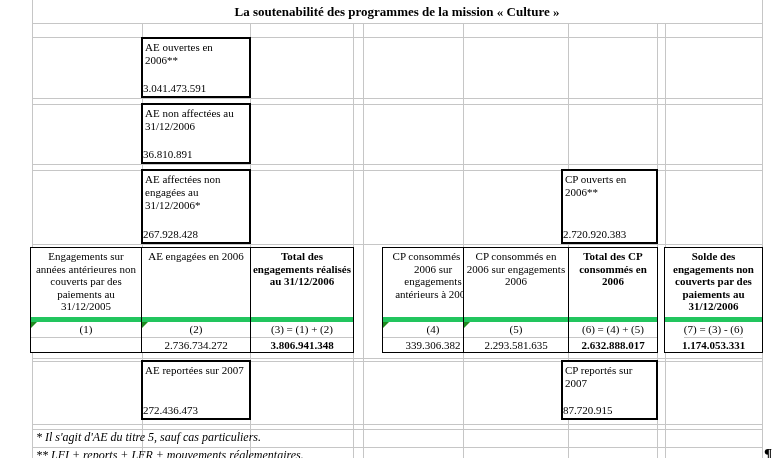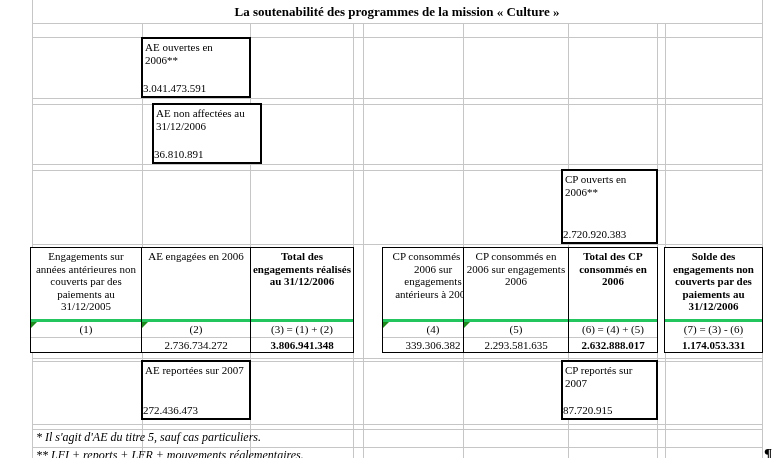--- a/index.html
+++ b/index.html
@@ -27,21 +27,21 @@
   }
   .ibox .lbl{padding:2px 2px 0;}
   .ibox .val{margin-top:auto;padding-bottom:1px;}
   
   .cell{
     position:absolute;top:247px;height:106px;background:#fff;
     border:1px solid #000;box-sizing:border-box;
     display:flex;flex-direction:column;
     font-size:11px;line-height:12.5px;text-align:center;
   }
-  .cell .hdr{height:74px;border-bottom:3px solid #22c55e;box-sizing:border-box;padding:2px 1px 0;}
+  .cell .hdr{height:74px;border-bottom:5px solid #22c55e;box-sizing:border-box;padding:2px 1px 0;}
   .cell .frm{height:15px;line-height:15px;border-bottom:1px solid #c6c6c6;position:relative;}
   .cell .val{flex:1;line-height:14px;}
   .bold{font-weight:bold;}
   .flag{
     position:absolute;top:0;left:0;width:0;height:0;
     border-top:6px solid #1e8a1e;border-right:6px solid transparent;
   }
   .fnote{
     position:absolute;left:36px;font-size:12px;font-style:italic;line-height:15px;
     white-space:nowrap;
@@ -81,25 +81,29 @@
       <div class="hl" style="top: 429px; background: rgb(198, 198, 198);"></div>
       <div class="hl" style="top: 447px; background: rgb(198, 198, 198);"></div>
       <div class="hl" style="top: 463px; background: rgb(198, 198, 198);"></div>
     </div>
 
   <div class="ibox" style="left:141px;top:37px;width:110px;height:61px;">
     <div class="lbl">AE ouvertes en 2006**</div>
     <div class="val">3.041.473.591</div>
   </div>
 
-  <div class="ibox" style="left:152px;top:103px;width:110px;height:61px;gap:14px;">
+  <div class="ibox" style="left:141px;top:103px;width:110px;height:61px;gap:14px;">
     <div class="lbl">AE non affectées au 31/12/2006</div>
     <div class="val">36.810.891</div>
   </div>
 
+  <div class="ibox" style="left:141px;top:169px;width:110px;height:75px;">
+    <div class="lbl">AE affectées non engagées au 31/12/2006*</div>
+    <div class="val">267.928.428</div>
+  </div>
 
   <div class="ibox" style="left:561px;top:169px;width:97px;height:75px;">
     <div class="lbl">CP ouverts en 2006**</div>
     <div class="val">2.720.920.383</div>
   </div>
 
   <div class="cell" style="left:30px;width:112px;">
     <div class="hdr">Engagements sur années antérieures non couverts par des paiements au 31/12/2005</div>
     <div class="frm">
       <span class="flag"></span>

